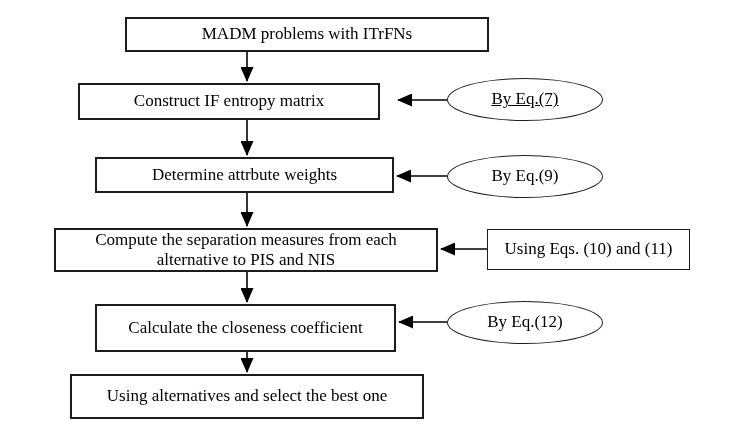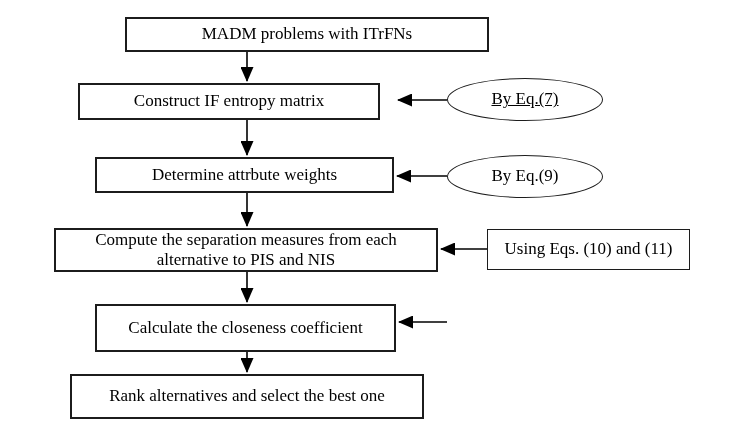--- a/index.html
+++ b/index.html
@@ -89,29 +89,32 @@
 
   <div class="node rect" style="left:54px;  top:228px; width:384px; height:44px;">
     <span class="wrap-narrow">Compute the separation measures from each alternative to PIS and NIS</span>
   </div>
 
   <div class="node rect" style="left:95px;  top:304px; width:301px; height:48px;">
     <span>Calculate the closeness coefficient</span>
   </div>
 
   <div class="node rect" style="left:70px;  top:374px; width:354px; height:45px;">
-    <span>Rank alternatives and select the best one</span>
+    <span>Using alternatives and select the best one</span>
   </div>
 
   <div class="node ellipse" style="left:447px; top:78px;  width:156px; height:43px;text-decoration:underline;">
     <span>By Eq.(7)</span>
   </div>
 
   <div class="node ellipse" style="left:447px; top:155px; width:156px; height:43px;">
     <span>By Eq.(9)</span>
   </div>
 
   <div class="node side-rect rect" style="left:487px; top:229px; width:203px; height:41px;">
     <span>Using Eqs. (10) and (11)</span>
   </div>
 
+  <div class="node ellipse" style="left:447px; top:301px; width:156px; height:43px;">
+    <span>By Eq.(12)</span>
+  </div>
 
 </div>
 
 </body></html>

